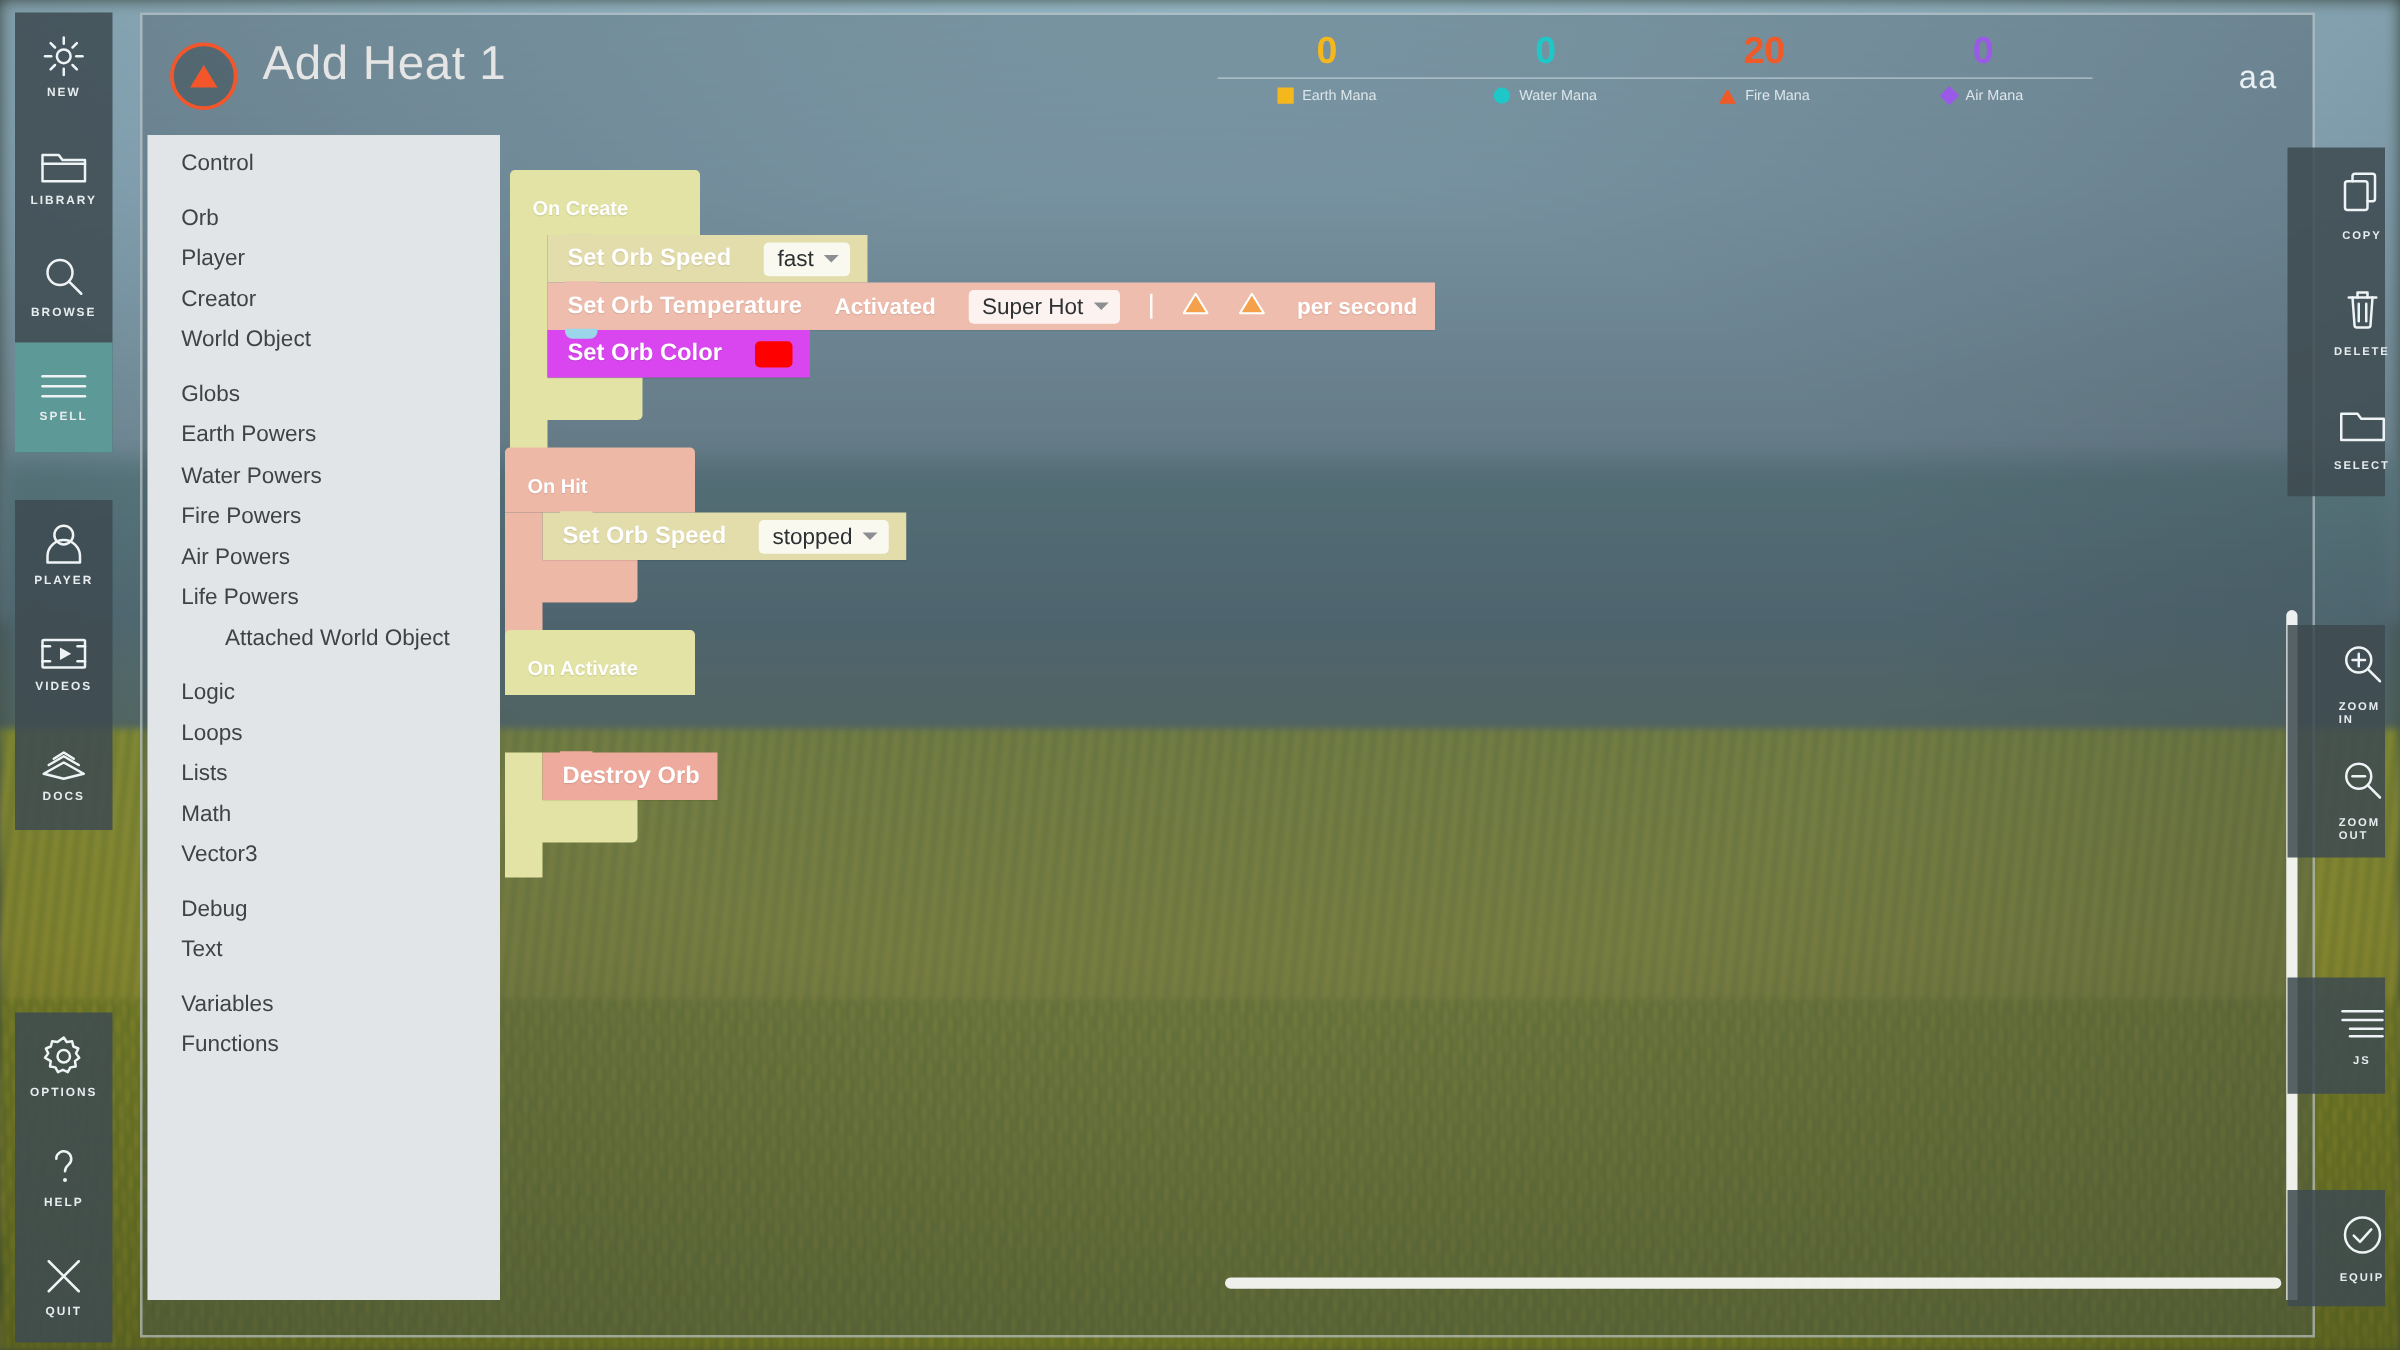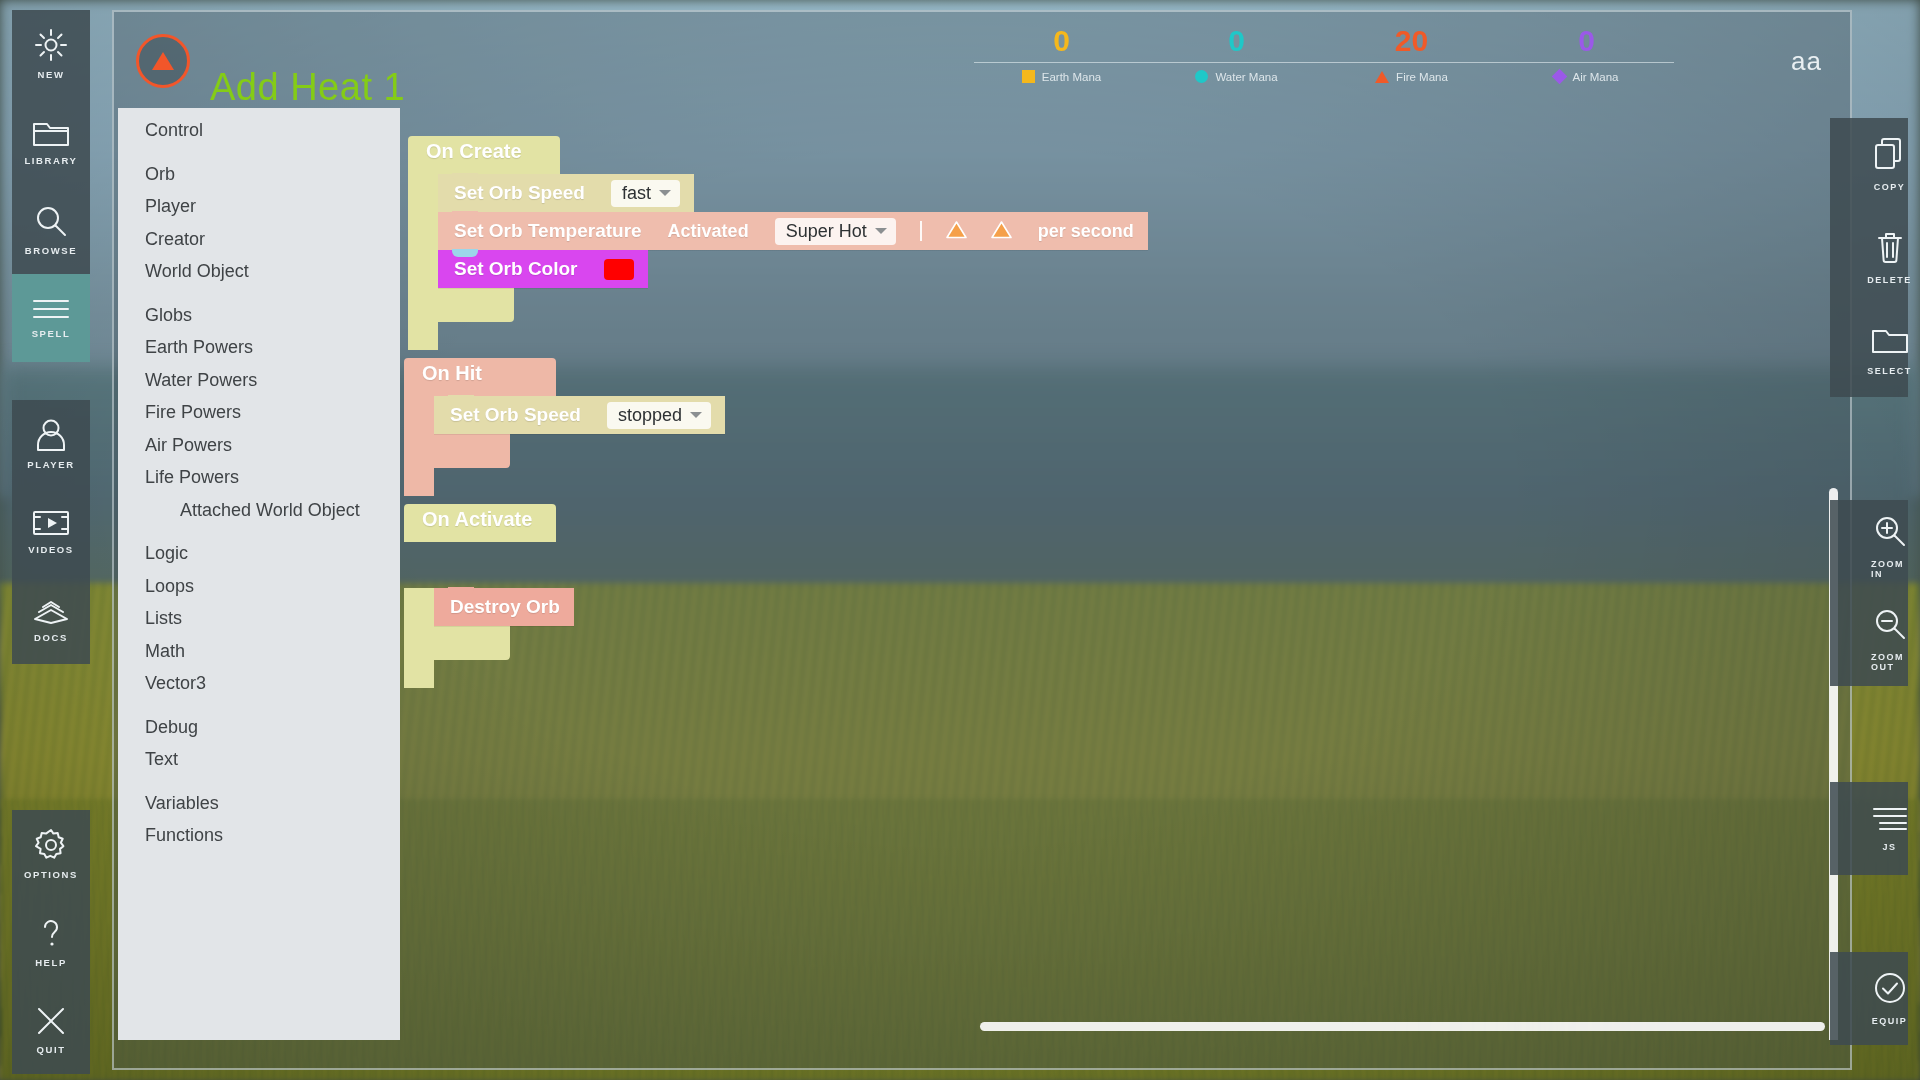--- a/index.html
+++ b/index.html
@@ -66,21 +66,21 @@
   
   .hdr { position: absolute; left: 0; top: 0; width: 100%; height: 96px; }
   .spell-badge {
     position: absolute; left: 22px; top: 22px; width: 54px; height: 54px;
     border-radius: 50%; border: 3px solid #f2562a;
     display: flex; align-items: center; justify-content: center;
     background: rgba(50,66,74,.45);
   }
   .spell-title {
     position: absolute; left: 96px; top: 18px;
-    font-size: 38px; color: #84cc16; font-weight: normal; letter-spacing: .5px; margin-top: 36px;
+    font-size: 38px; color: #e5e5e5; font-weight: normal; letter-spacing: .5px;
   }
   .mana-wrap { position: absolute; left: 860px; top: 12px; width: 700px; }
   .mana-vals { display: flex; }
   .mana-val { flex: 1; text-align: center; font-size: 30px; font-weight: bold; }
   .mana-rule { height: 1px; background: rgba(230,238,242,.6); margin: 4px 0 7px; }
   .mana-keys { display: flex; }
   .mana-key { flex: 1; display: flex; align-items: center; justify-content: center; gap: 7px; }
   .mana-key .k-lbl { font-size: 11.5px; color: #dde6ea; }
   .sw-sq { width: 13px; height: 13px; }
   .sw-ci { width: 13px; height: 13px; border-radius: 50%; }
@@ -108,21 +108,21 @@
   .canvas {
     position: absolute; left: 286px; top: 96px; right: 4px; bottom: 28px;
     overflow: hidden;
   }
   .canvas-inner { position: absolute; inset: 0; }
 
   
   .grp { position: absolute; }
   .hat {
     position: relative; border-radius: 4px 4px 0 0;
-    padding: 4px 18px 11px 18px; font-size: 20px; font-weight: bold; color: #fff;
+    padding: 23px 18px 11px 18px; font-size: 16px; font-weight: bold; color: #fff;
     width: max-content; min-width: 152px;
     text-shadow: 0 1px 1px rgba(0,0,0,.12);
   }
   .cwrap { position: relative; padding-left: 30px; }
   .cspine {
     position: absolute; left: 0; top: 0; bottom: -28px; width: 30px;
   }
   .cfoot { height: 34px; width: 106px; border-radius: 0 0 4px 4px; }
   .stmt {
     position: relative; display: flex; align-items: center;

